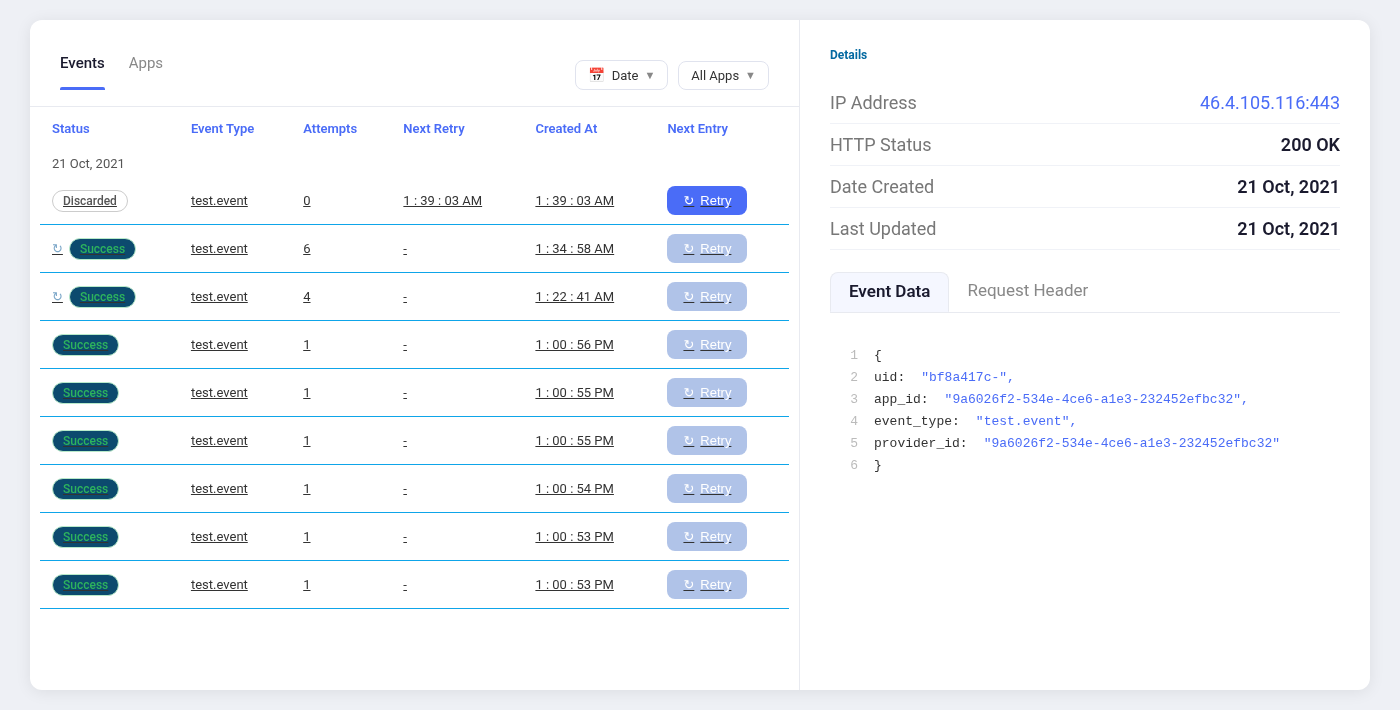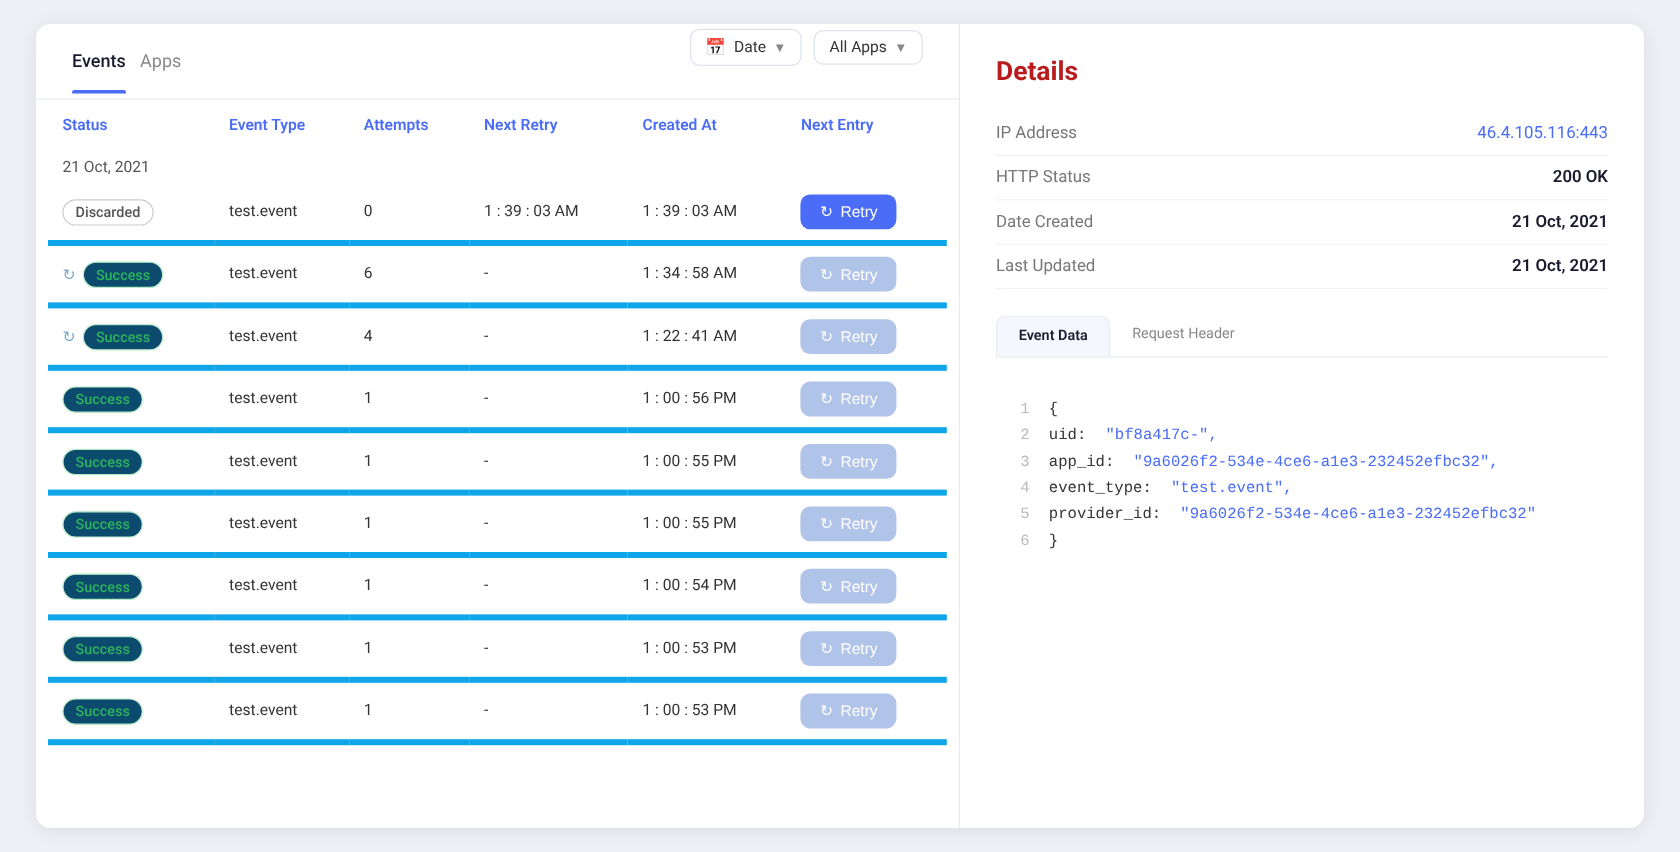--- a/index.html
+++ b/index.html
@@ -24,24 +24,24 @@
     
     .left-panel {
       flex: 0 0 770px;
       border-right: 1px solid #e8eaf0;
       display: flex;
       flex-direction: column;
       overflow: hidden;
     }
     .tabs-bar {
       display: flex;
-      align-items: flex-start;
-      padding: 4px 30px;
+      align-items: flex-end;
+      padding: 16px 30px;
       border-bottom: 1px solid #e8eaf0;
-      gap: 12px;
+      gap: 24px;
       min-height: 60px;
     }
     .tab-item {
       font-size: 15px;
       color: #888;
       padding-bottom: 18px;
       padding-top: 18px;
       cursor: pointer;
       position: relative;
     }
@@ -109,21 +109,22 @@
       font-size: 13px;
       color: #555;
       padding: 10px 12px 6px;
       font-weight: 400;
     }
     tbody tr.data-row td {
       font-size: 13px;
       color: #333;
       padding: 9px 12px;
       vertical-align: middle;
-      border-bottom: 5px solid #0ea5e9;
+      border-bottom: 1px solid #0ea5e9;
+      text-decoration: underline;
     }
     .status-cell {
       display: flex;
       align-items: center;
       gap: 6px;
     }
     .badge {
       display: inline-block;
       padding: 3px 10px;
       border-radius: 20px;
@@ -161,53 +162,53 @@
       background: #b0c3e8;
     }
 
     
     .right-panel {
       flex: 1;
       padding: 28px 30px;
       overflow-y: auto;
     }
     .details-title {
-      font-size: 22px;
+      font-size: 12px;
       font-weight: 700;
-      color: #b91c1c;
+      color: #0369a1;
       margin-bottom: 20px;
     }
     .detail-row {
       display: flex;
       justify-content: space-between;
       align-items: center;
       padding: 10px 0;
       border-bottom: 1px solid #f0f2f7;
-      font-size: 14px;
+      font-size: 18px;
     }
     .detail-label {
       color: #777;
     }
     .detail-value {
       font-weight: 600;
       color: #1a1a2e;
       text-align: center;
     }
     .detail-value.link {
       color: #4a6cf7;
       font-weight: 400;
     }
     .detail-tabs {
       display: flex;
       gap: 0;
       margin: 22px 0 16px;
       border-bottom: 1px solid #e8eaf0;
     }
     .detail-tab {
-      font-size: 12px;
+      font-size: 17px;
       color: #888;
       padding: 8px 18px 10px;
       cursor: pointer;
       border-radius: 8px 8px 0 0;
       font-weight: 400;
     }
     .detail-tab.active {
       background: #f5f7ff;
       color: #1a1a2e;
       font-weight: 600;

